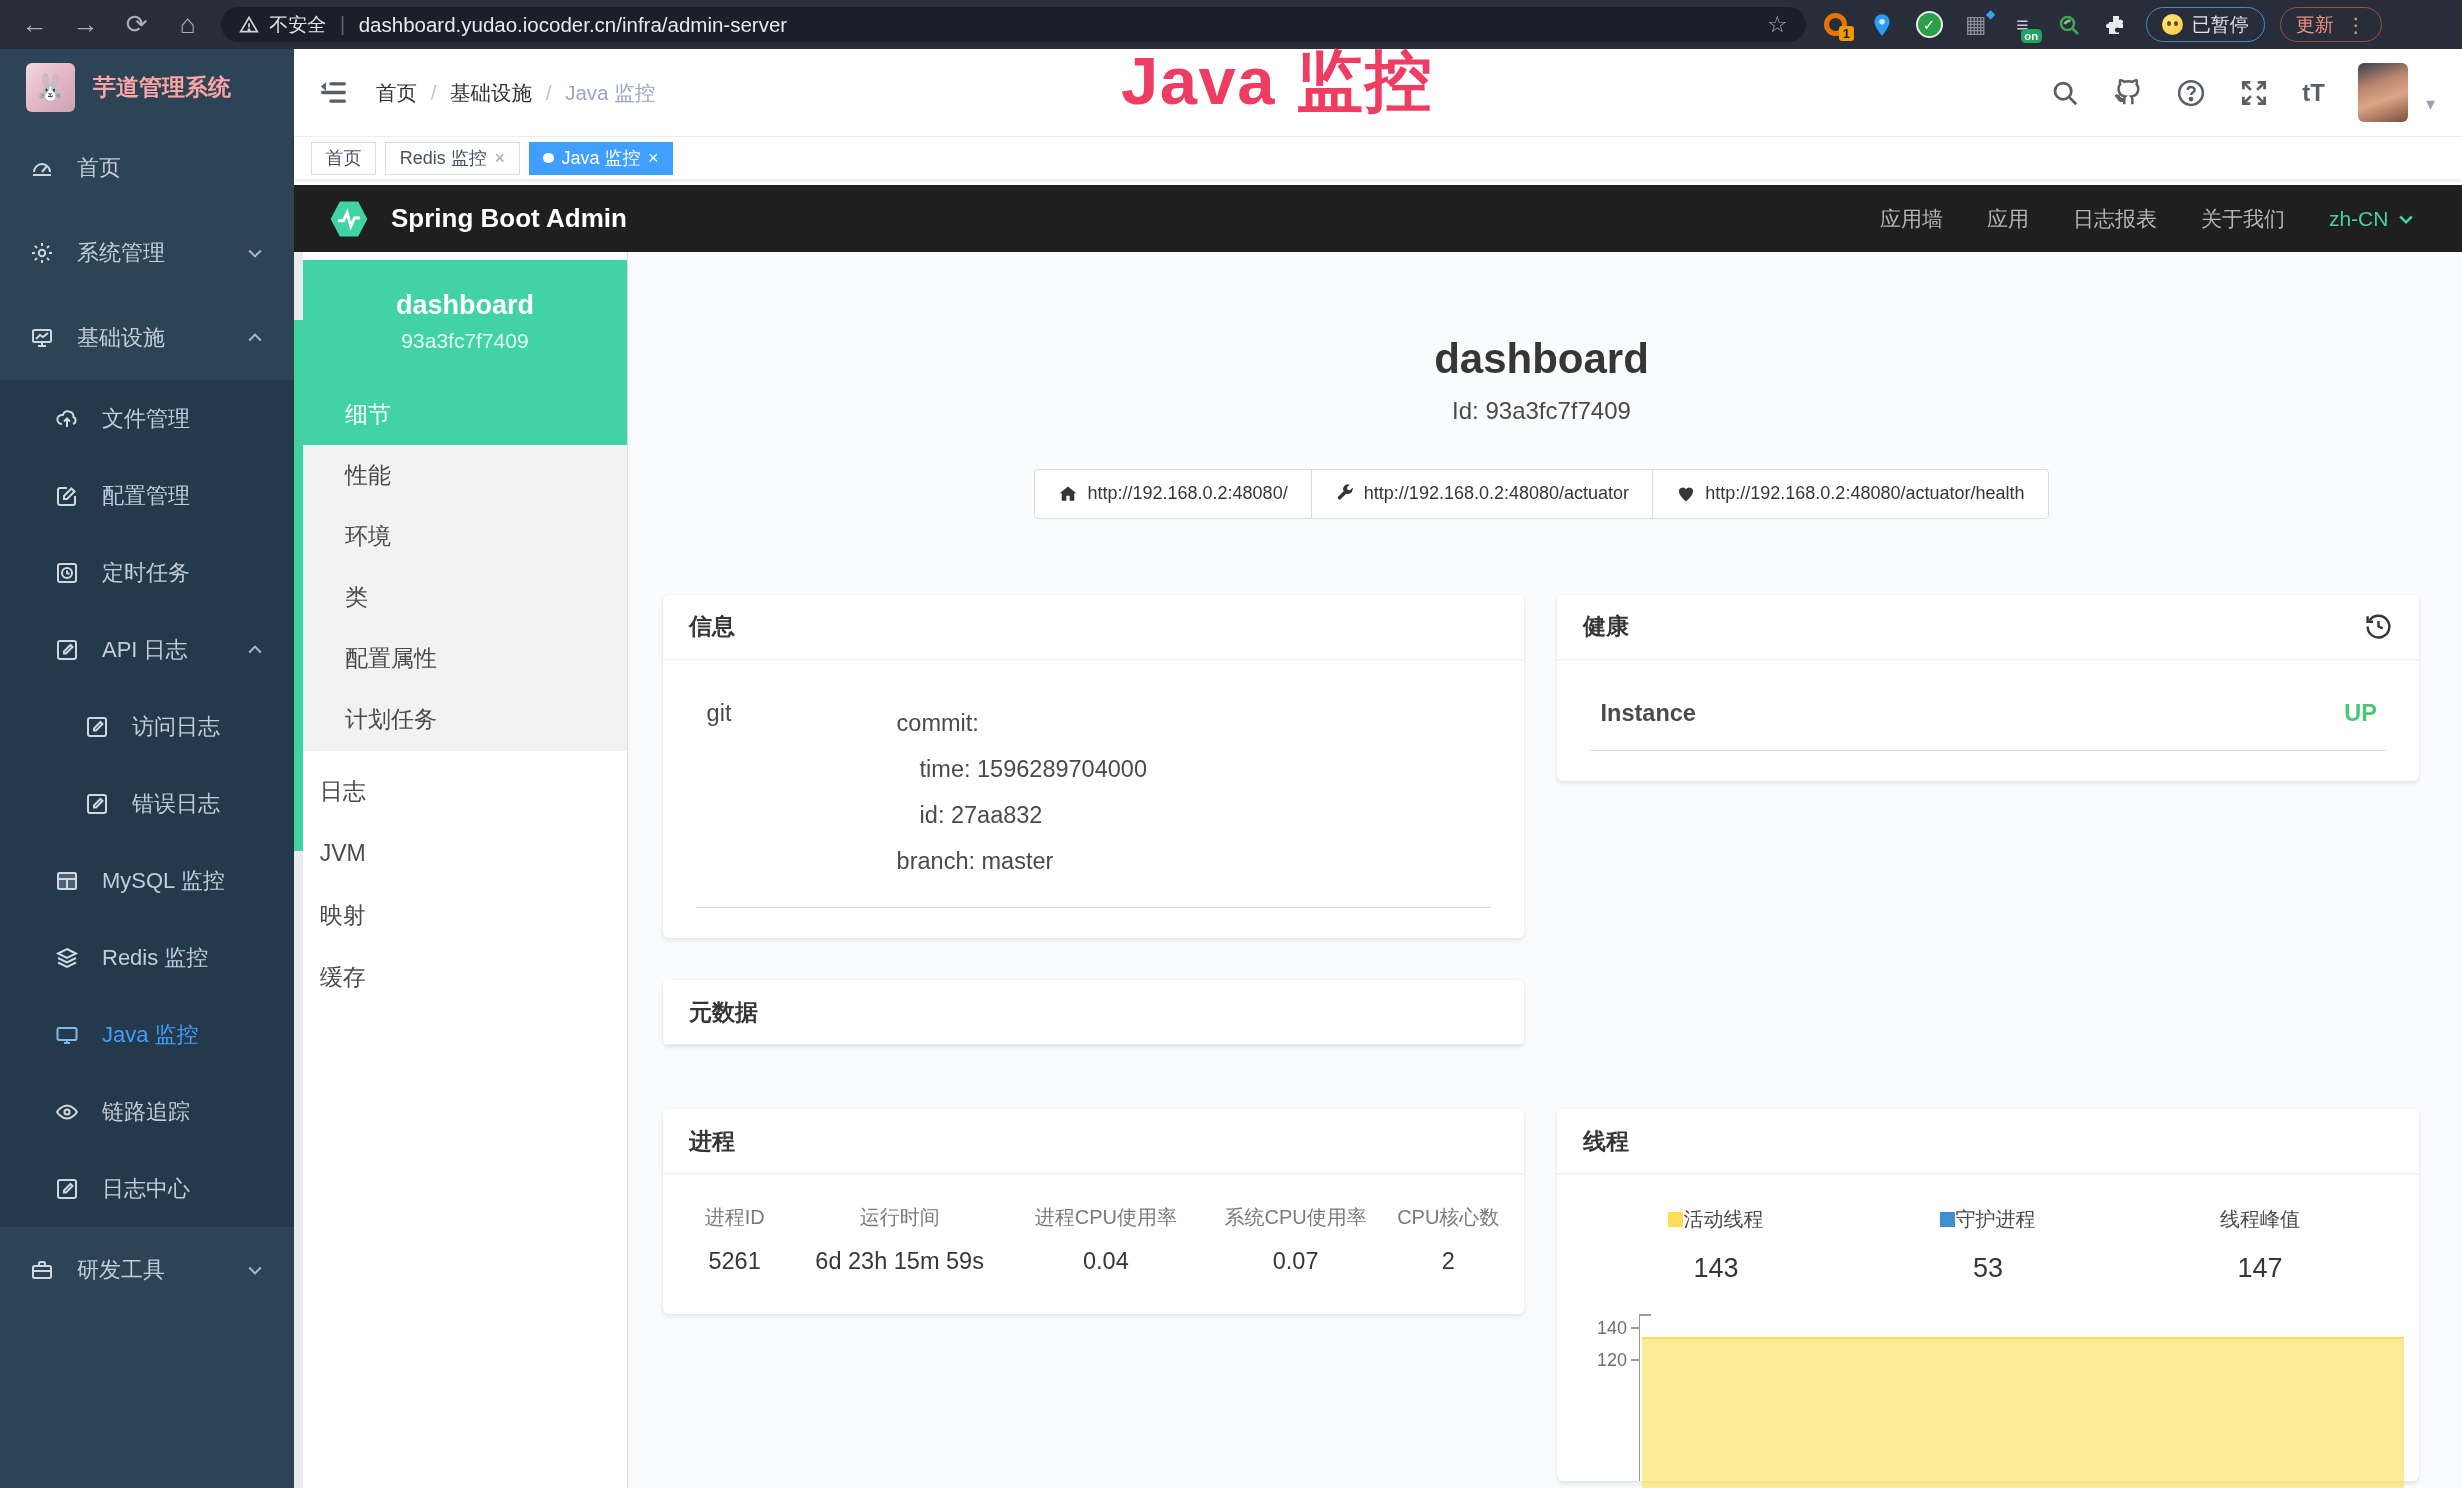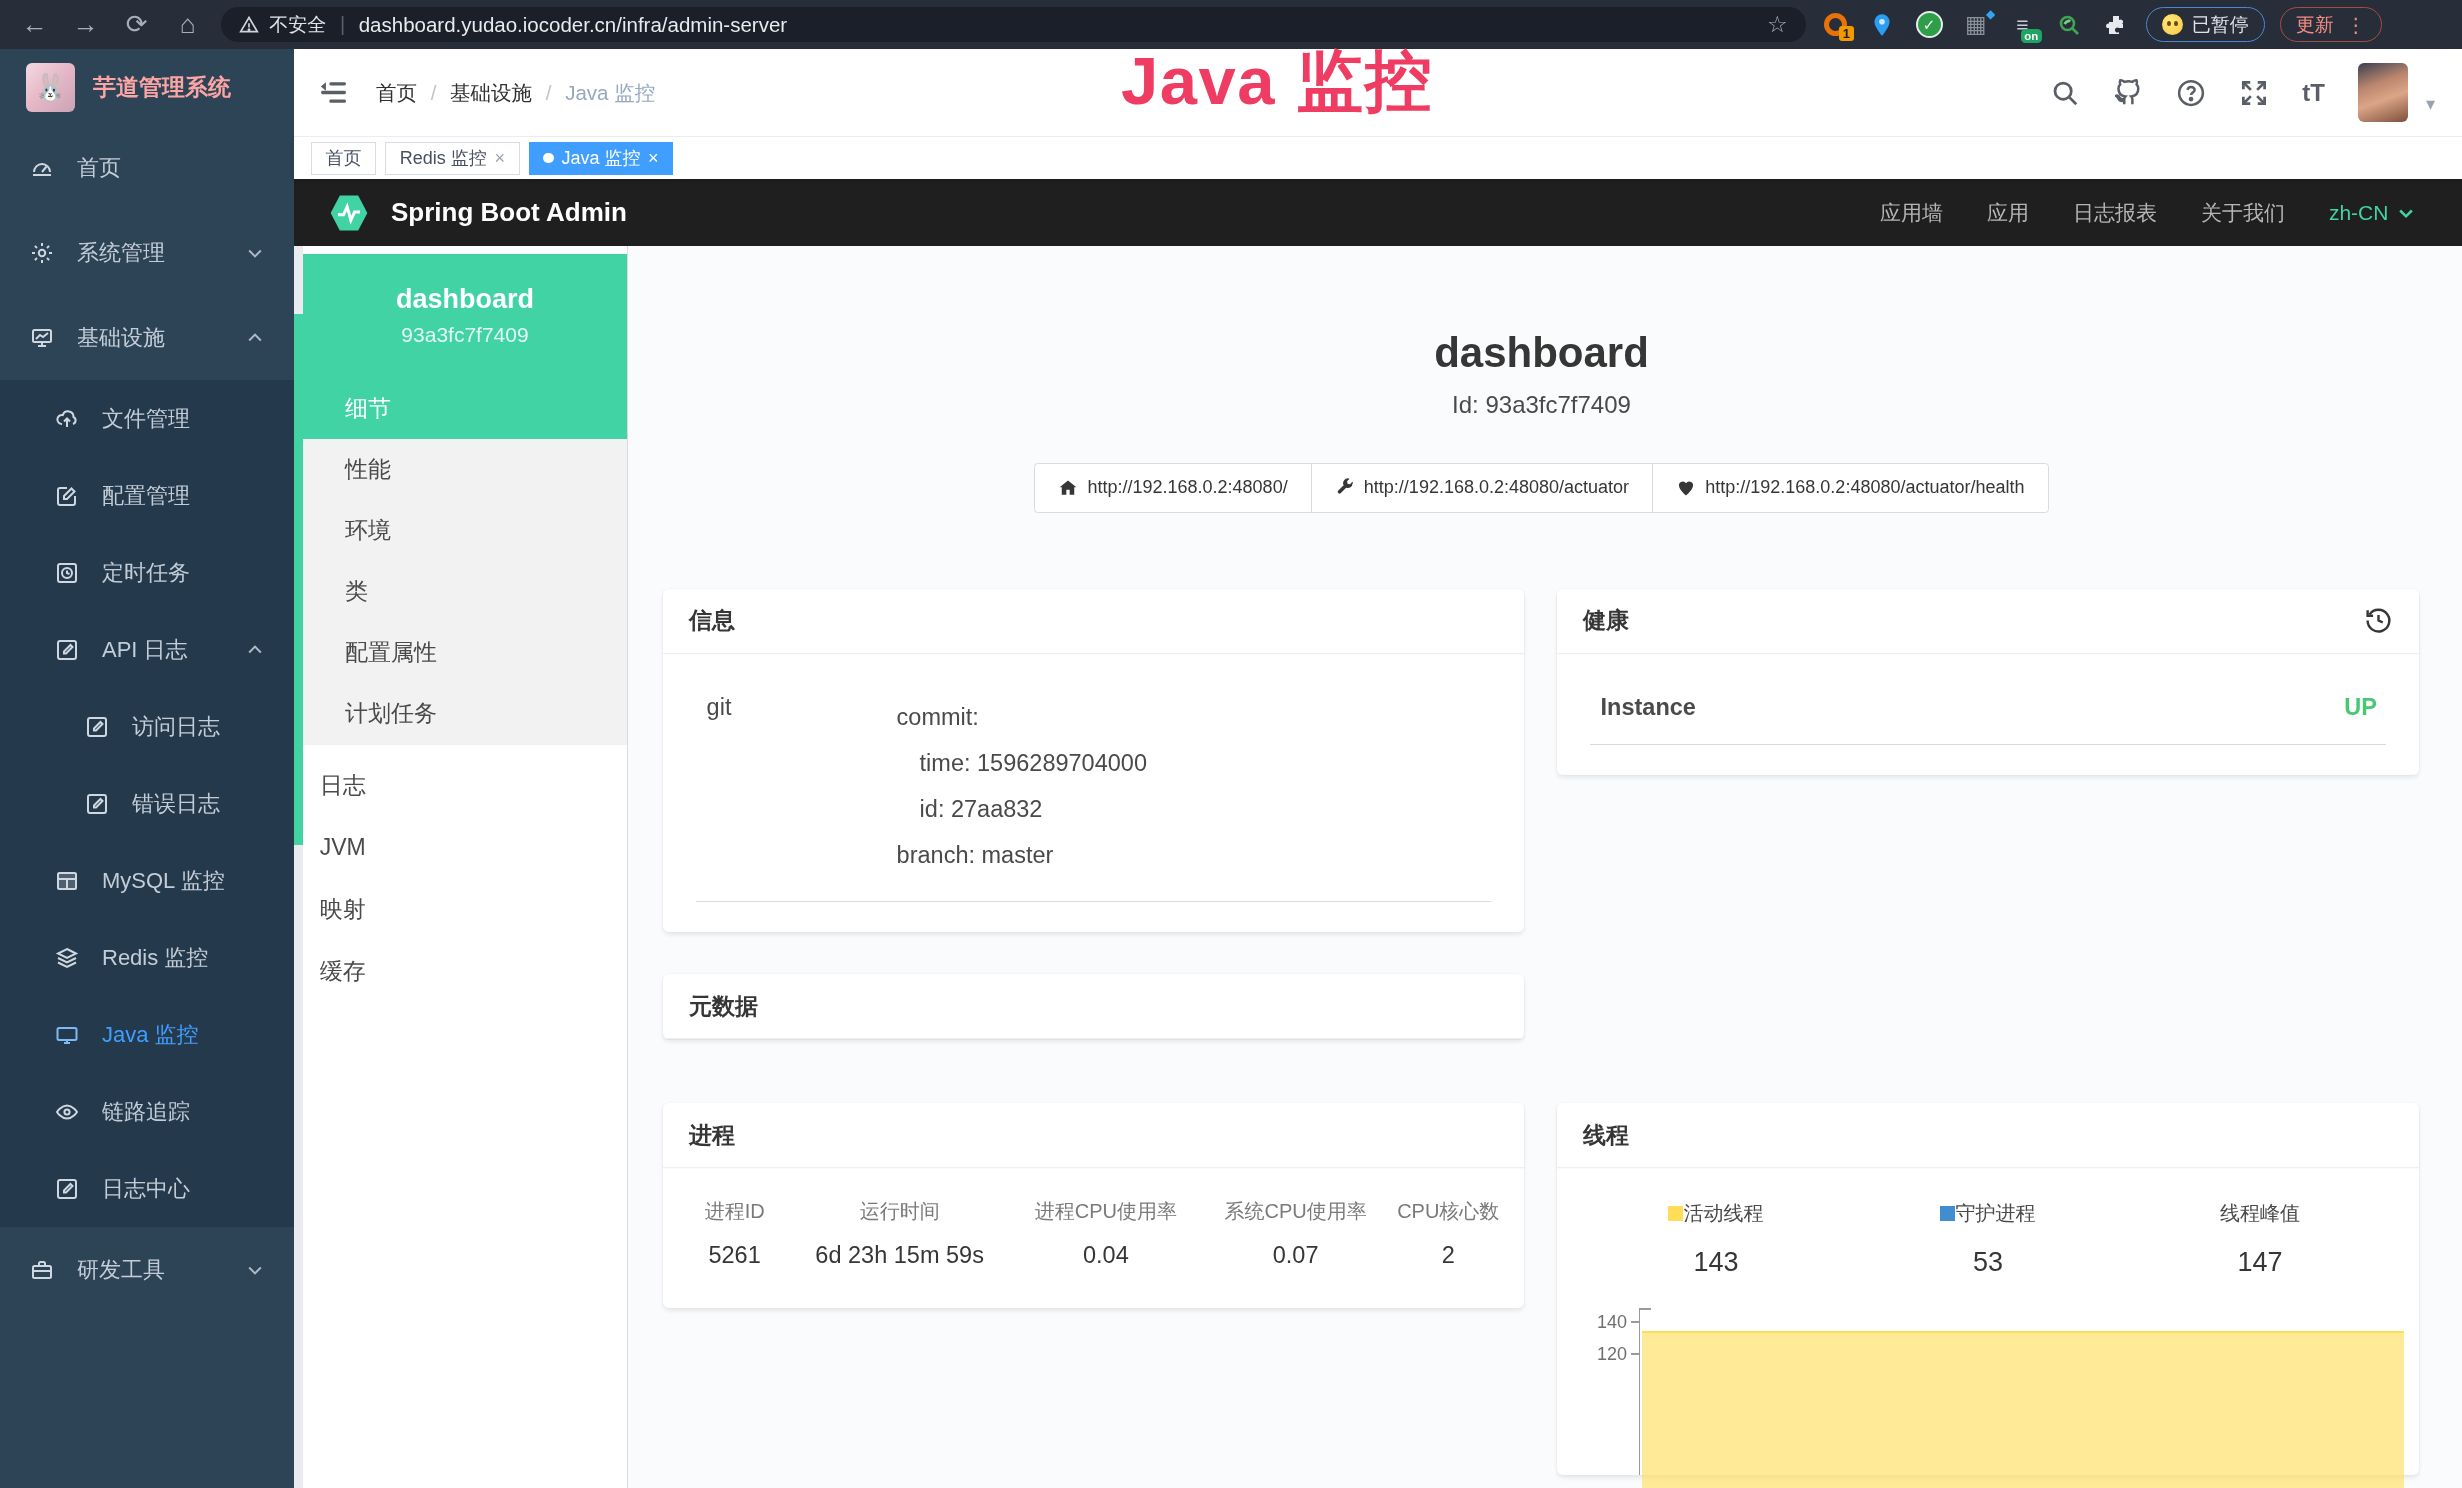--- a/index.html
+++ b/index.html
@@ -73,21 +73,21 @@
 
   
   .tags-bar { height:42px; background:#fff; display:flex; align-items:center; gap:9px; padding:0 16.7px; box-shadow:0 1.5px 4.6px rgba(0,0,0,.10); position:relative; z-index:5; }
   .tag { height:33px; display:inline-flex; align-items:center; gap:7.6px; border:0.8px solid #d8dce5; background:#fff; color:#495060; font-size:18px; padding:0 13.7px; }
   .tag .close { font-size:18px; color:#9aa3ad; }
   .tag.active { background:#409eff; border-color:#409eff; color:#fff; }
   .tag.active .dot { width:10.6px; height:10.6px; border-radius:50%; background:#fff; display:inline-block; }
   .tag.active .close { color:#fff; }
 
   
-  .sba-nav { height:67px; background:#1f1f1f; display:flex; align-items:center; padding:0 46px 0 33px; }
+  .sba-nav { height:67px; background:#1f1f1f; display:flex; align-items:center; padding:0 46px 0 33px;margin-top:6px; }
   .sba-logo { width:44px; height:44px; margin-right:20px; }
   .sba-brand { color:#fff; font-size:26px; font-weight:600; }
   .sba-links { margin-left:auto; display:flex; align-items:center; gap:44px; }
   .sba-link { color:#b5b5b5; font-size:21px; }
   .sba-locale { color:#42d3a5; font-size:21px; display:flex; align-items:center; gap:7.6px; }
   .sba-locale .chev2 { width:20px; height:20px; color:#42d3a5; }
 
   
   .sba-body { flex:1; display:flex; min-height:0; }
   .isb { width:334px; flex:none; background:#fff; border-right:0.8px solid #dbdbdb; position:relative; padding-left:9px; }

